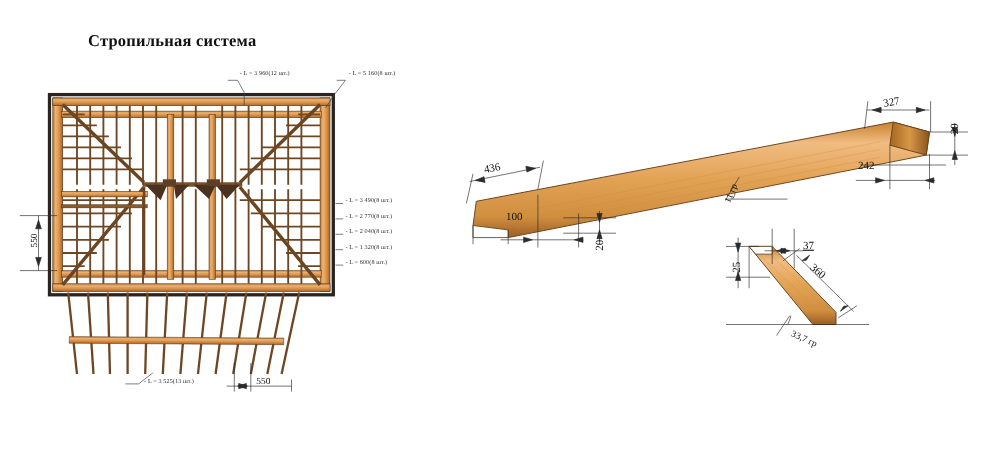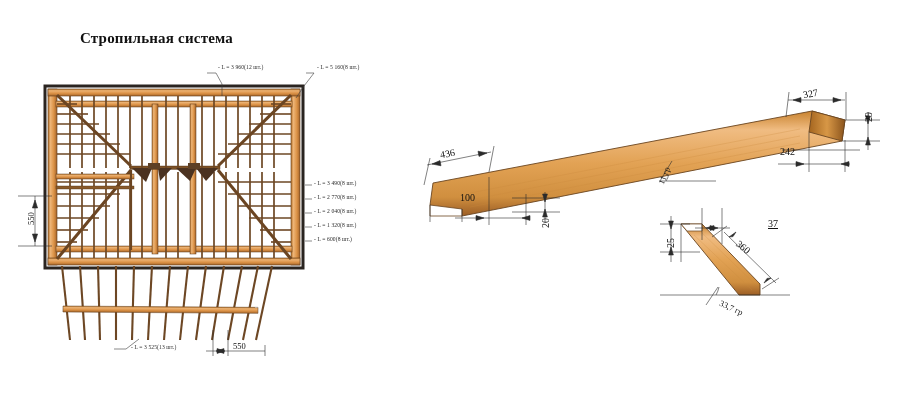--- a/index.html
+++ b/index.html
@@ -384,21 +384,21 @@
   <div class="dimtext rot90" style="left:540px; top:228px;">20</div>
 
   <div class="dimtext" style="left:803px; top:88px; transform:rotate(-11deg);">327</div>
 
   <div class="dimtext rot90" style="left:863px; top:122px;">29</div>
 
   <div class="dimtext" style="left:780px; top:146px;">242</div>
 
   <div class="dimtext small" style="left:656px; top:182px; transform:rotate(-68deg); transform-origin:left top;">11 гр</div>
 
-  <div class="dimtext" style="left:768px; top:218px;text-decoration:underline;">37</div>
+  <div class="dimtext" style="left:730px; top:218px;text-decoration:underline;">37</div>
 
   <div class="dimtext rot90" style="left:665px; top:248px;">25</div>
 
   <div class="dimtext" style="left:741px; top:238px; transform:rotate(40deg); transform-origin:left top;">360</div>
 
   <div class="dimtext small" style="left:722px; top:298px; transform:rotate(24deg); transform-origin:left top;">33,7 гр</div>
 
 </div>
 
 </body></html>

